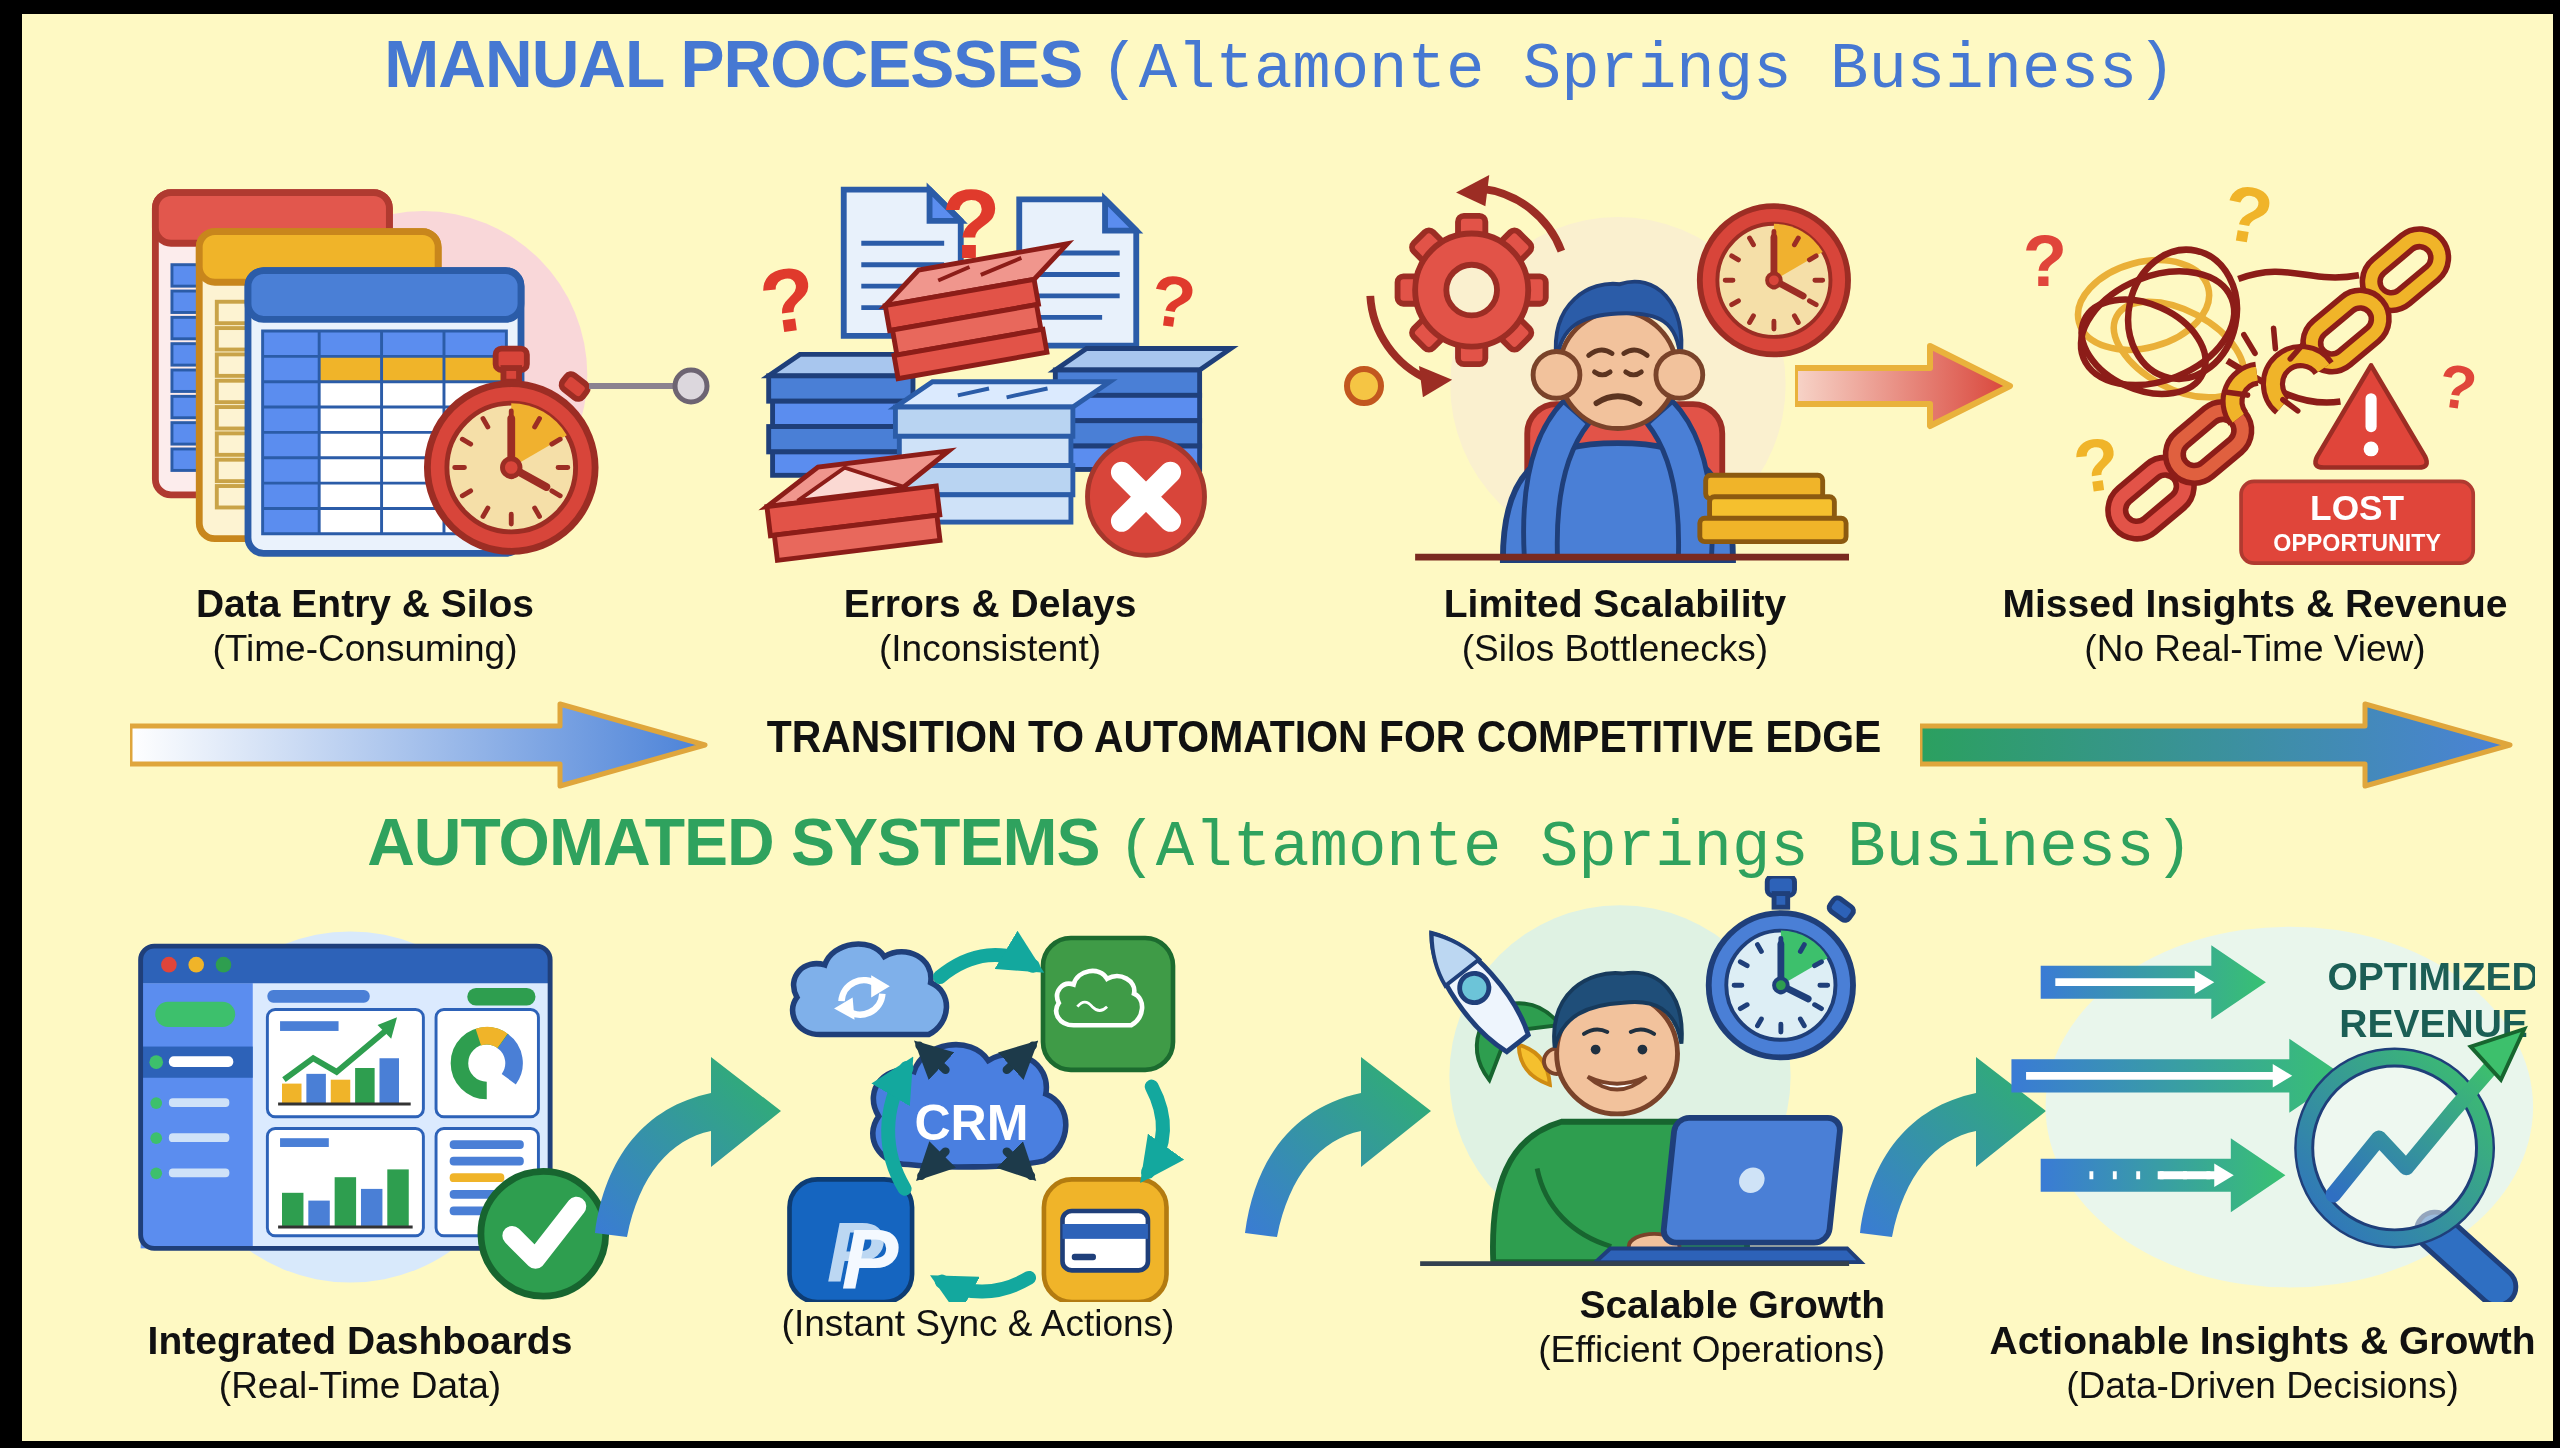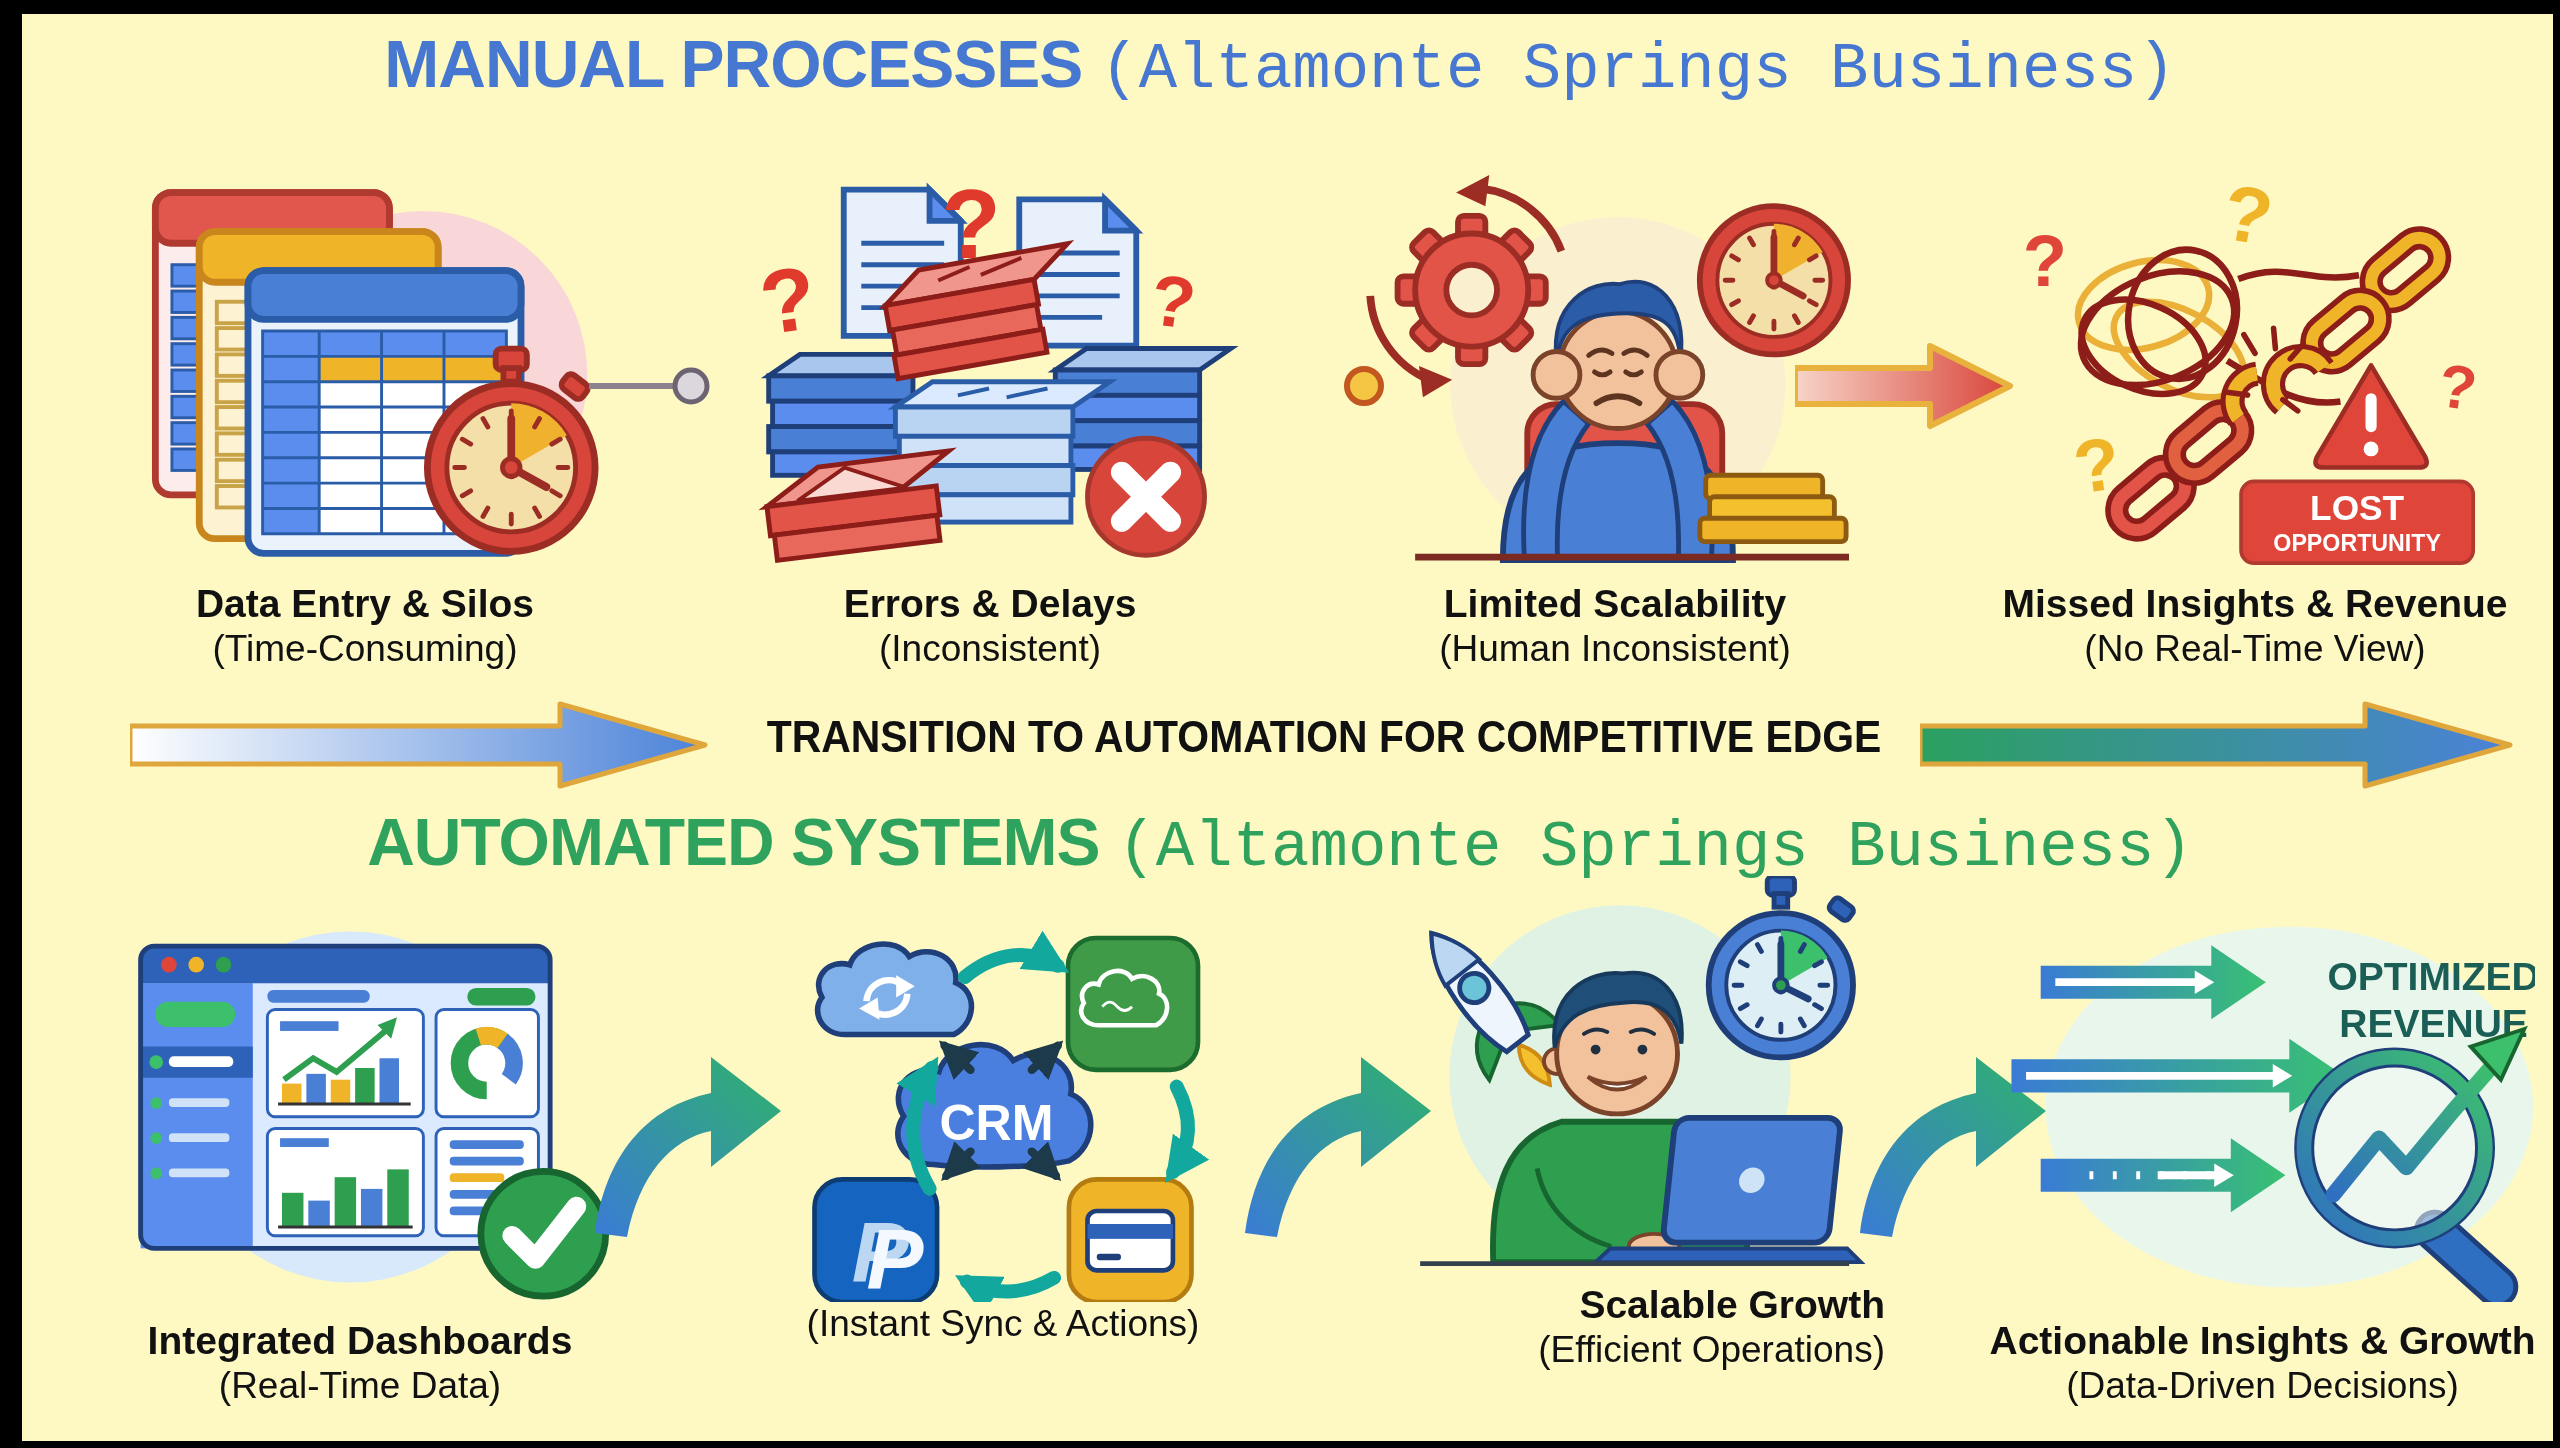--- a/index.html
+++ b/index.html
@@ -229,21 +229,21 @@
         <path d="M246 234 q 22 -14 44 0" stroke="#5c3420" stroke-width="6" fill="none" stroke-linecap="round"></path>
       </g>
       <g>
         <rect x="358" y="308" width="120" height="24" rx="5" fill="#f0b429" stroke="#8c5a10" stroke-width="5"></rect>
         <rect x="362" y="330" width="128" height="24" rx="5" fill="#f5c02e" stroke="#8c5a10" stroke-width="5"></rect>
         <rect x="352" y="352" width="150" height="24" rx="5" fill="#f0b429" stroke="#8c5a10" stroke-width="5"></rect>
       </g>
       <line x1="60" y1="392" x2="505" y2="392" stroke="#7a2a20" stroke-width="7"></line>
     </svg>
     <div class="item-title">Limited Scalability</div>
-    <div class="item-sub">(Human Inconsistent)</div>
+    <div class="item-sub">(Silos Bottlenecks)</div>
   </div>
 
   <svg class="conn" style="left:1795px;top:338px;" width="225" height="96" viewBox="0 0 225 96">
     <defs>
       <linearGradient id="c3g" x1="0" y1="0" x2="1" y2="0">
         <stop offset="0" stop-color="#f7d4c8"></stop>
           <stop offset="1" stop-color="#d9453a"></stop>
       </linearGradient>
     </defs>
     <polygon points="0,30 135,30 135,8 215,48 135,88 135,66 0,66" fill="url(#c3g)" stroke="#e9b23c" stroke-width="6" stroke-linejoin="round"></polygon>
@@ -395,21 +395,21 @@
   <svg class="conn" style="left:585px;top:1035px;" width="200" height="210" viewBox="0 0 200 210">
     <defs>
       <linearGradient id="fa1" x1="0" y1="1" x2="1" y2="0">
         <stop offset="0" stop-color="#3a7bd5"></stop>
           <stop offset="1" stop-color="#2fb26b"></stop>
       </linearGradient>
     </defs>
     <path d="M10 198 C20 122 60 72 126 58 L126 22 L196 76 L126 132 L126 96 C86 104 54 140 42 202 Z" fill="url(#fa1)"></path>
   </svg>
 
-  <div class="col" style="left:738px;top:912px;width:530px;">
+  <div class="col" style="left:713px;top:912px;width:530px;">
     <svg class="icon-box" viewBox="0 0 530 420" width="530" height="390">
       <defs>
         <marker id="mkdk" viewBox="0 0 10 10" refX="8" refY="5" markerWidth="4.5" markerHeight="4.5" orient="auto">
             <path d="M0 0 L10 5 L0 10 Z" fill="#1d3a4a"></path>
           </marker>
         <marker id="mkteal" viewBox="0 0 10 10" refX="7" refY="5" markerWidth="3.2" markerHeight="3.2" orient="auto">
             <path d="M0 0 L10 5 L0 10 Z" fill="#13a89e"></path>
           </marker>
       </defs>
       <g>

